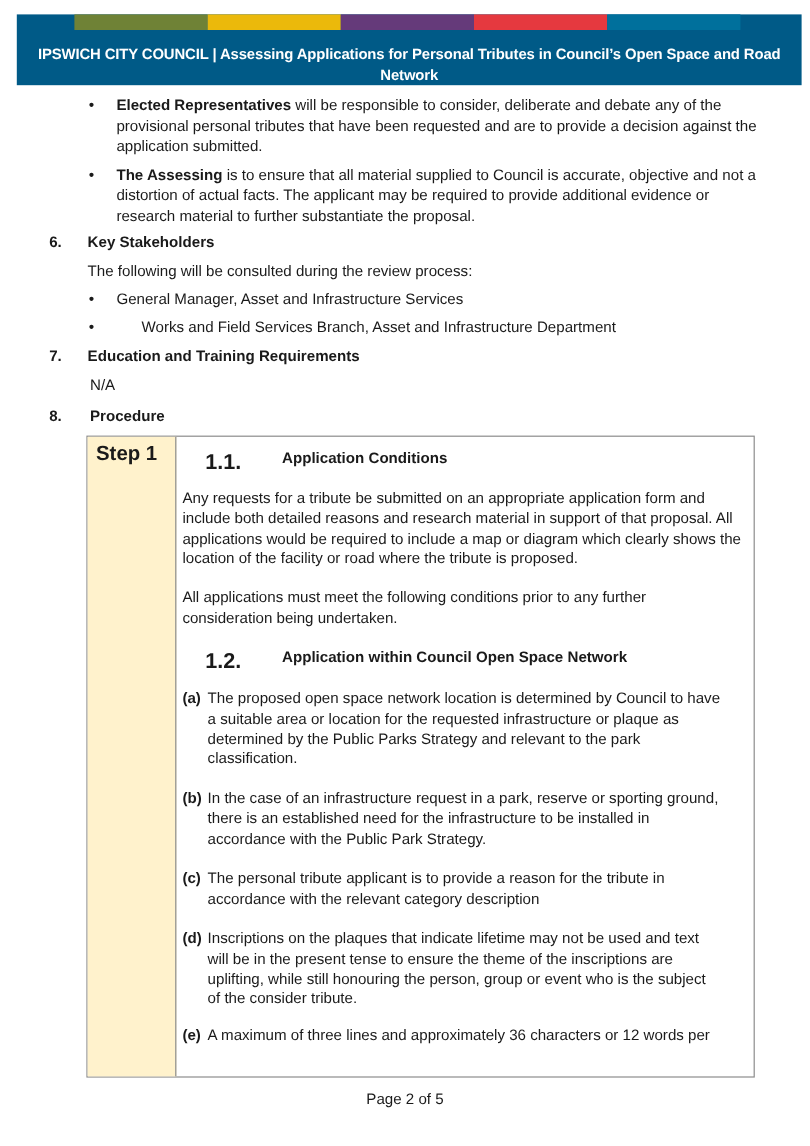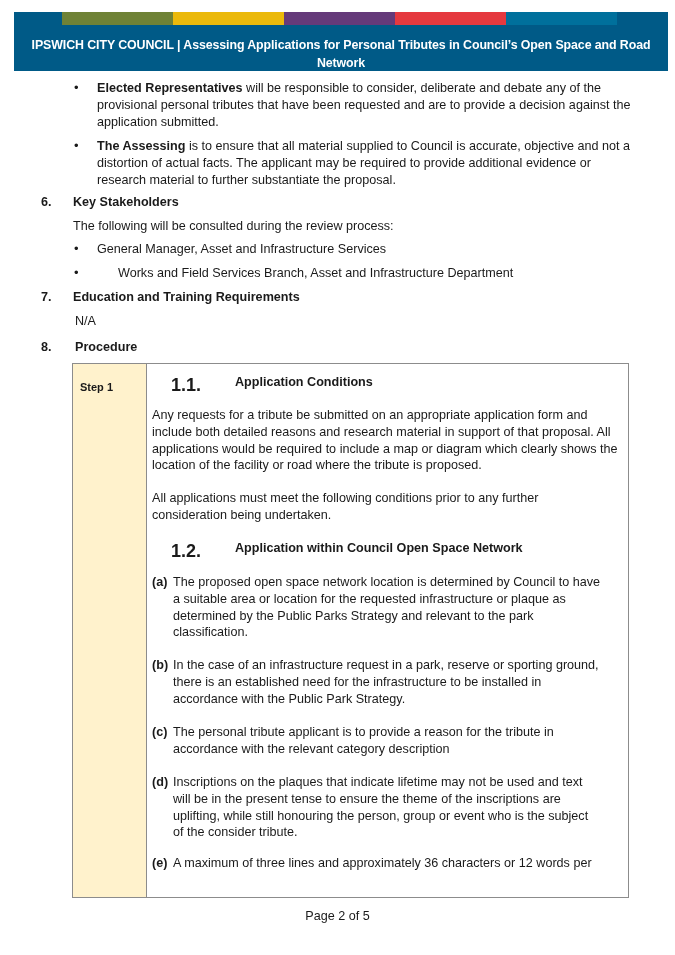--- a/index.html
+++ b/index.html
@@ -25,21 +25,21 @@
   .sec-num { position: absolute; left: 41px; font-weight: bold; font-size: 12.6px; }
   .sec-title { position: absolute; left: 73px; font-weight: bold; font-size: 12.6px; }
   .table {
     position: absolute; left: 72px; top: 363px; width: 557px; height: 535px;
     border: 1px solid #8c8c8c; box-sizing: border-box;
   }
   .step-col {
     position: absolute; left: 0; top: 0; bottom: 0; width: 73px;
     background: #fff2cc; border-right: 1px solid #8c8c8c;
   }
-  .step-label { position: absolute; left: 7px; top: 17px; font-weight: bold; font-size: 11px; }
+  .step-label { position: absolute; left: 7px; top: 4px; font-weight: bold; font-size: 17px; }
   .content-col { position: absolute; left: 74px; top: 0; right: 0; bottom: 0; }
   .sub-num { position: absolute; font-weight: bold; font-size: 18px; }
   .sub-title { position: absolute; font-weight: bold; font-size: 12.6px; }
   .para { position: absolute; left: 5px; width: 475px; font-size: 12.6px; line-height: 16.8px; }
   .item { position: absolute; left: 26px; width: 452px; font-size: 12.6px; line-height: 16.8px; }
   .item-label { position: absolute; left: -21px; top: 0; font-weight: bold; }
   .footer {
     position: absolute; left: 0; right: 0; top: 909px; text-align: center; font-size: 12.6px;
   }
 </style>

